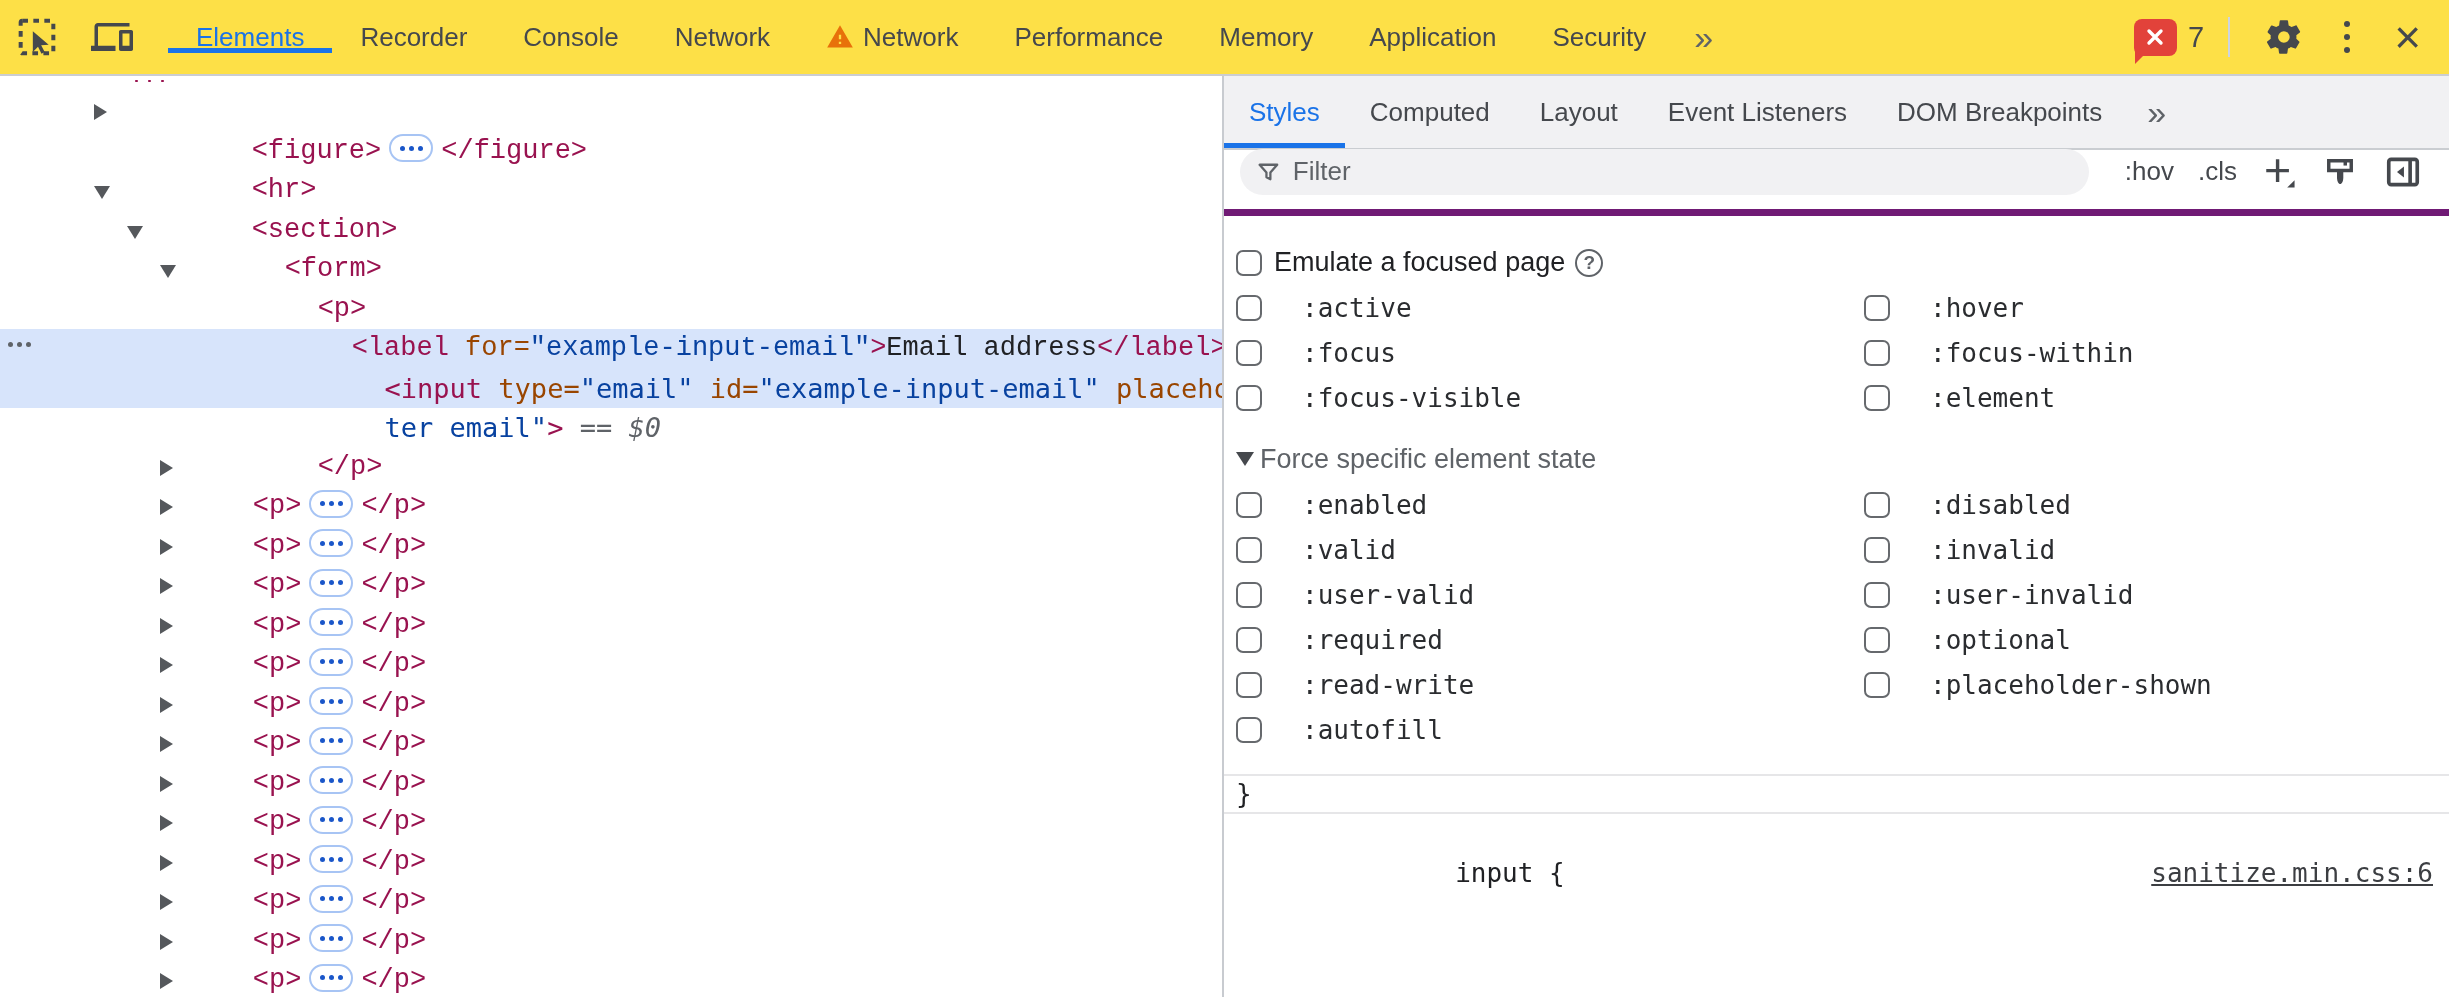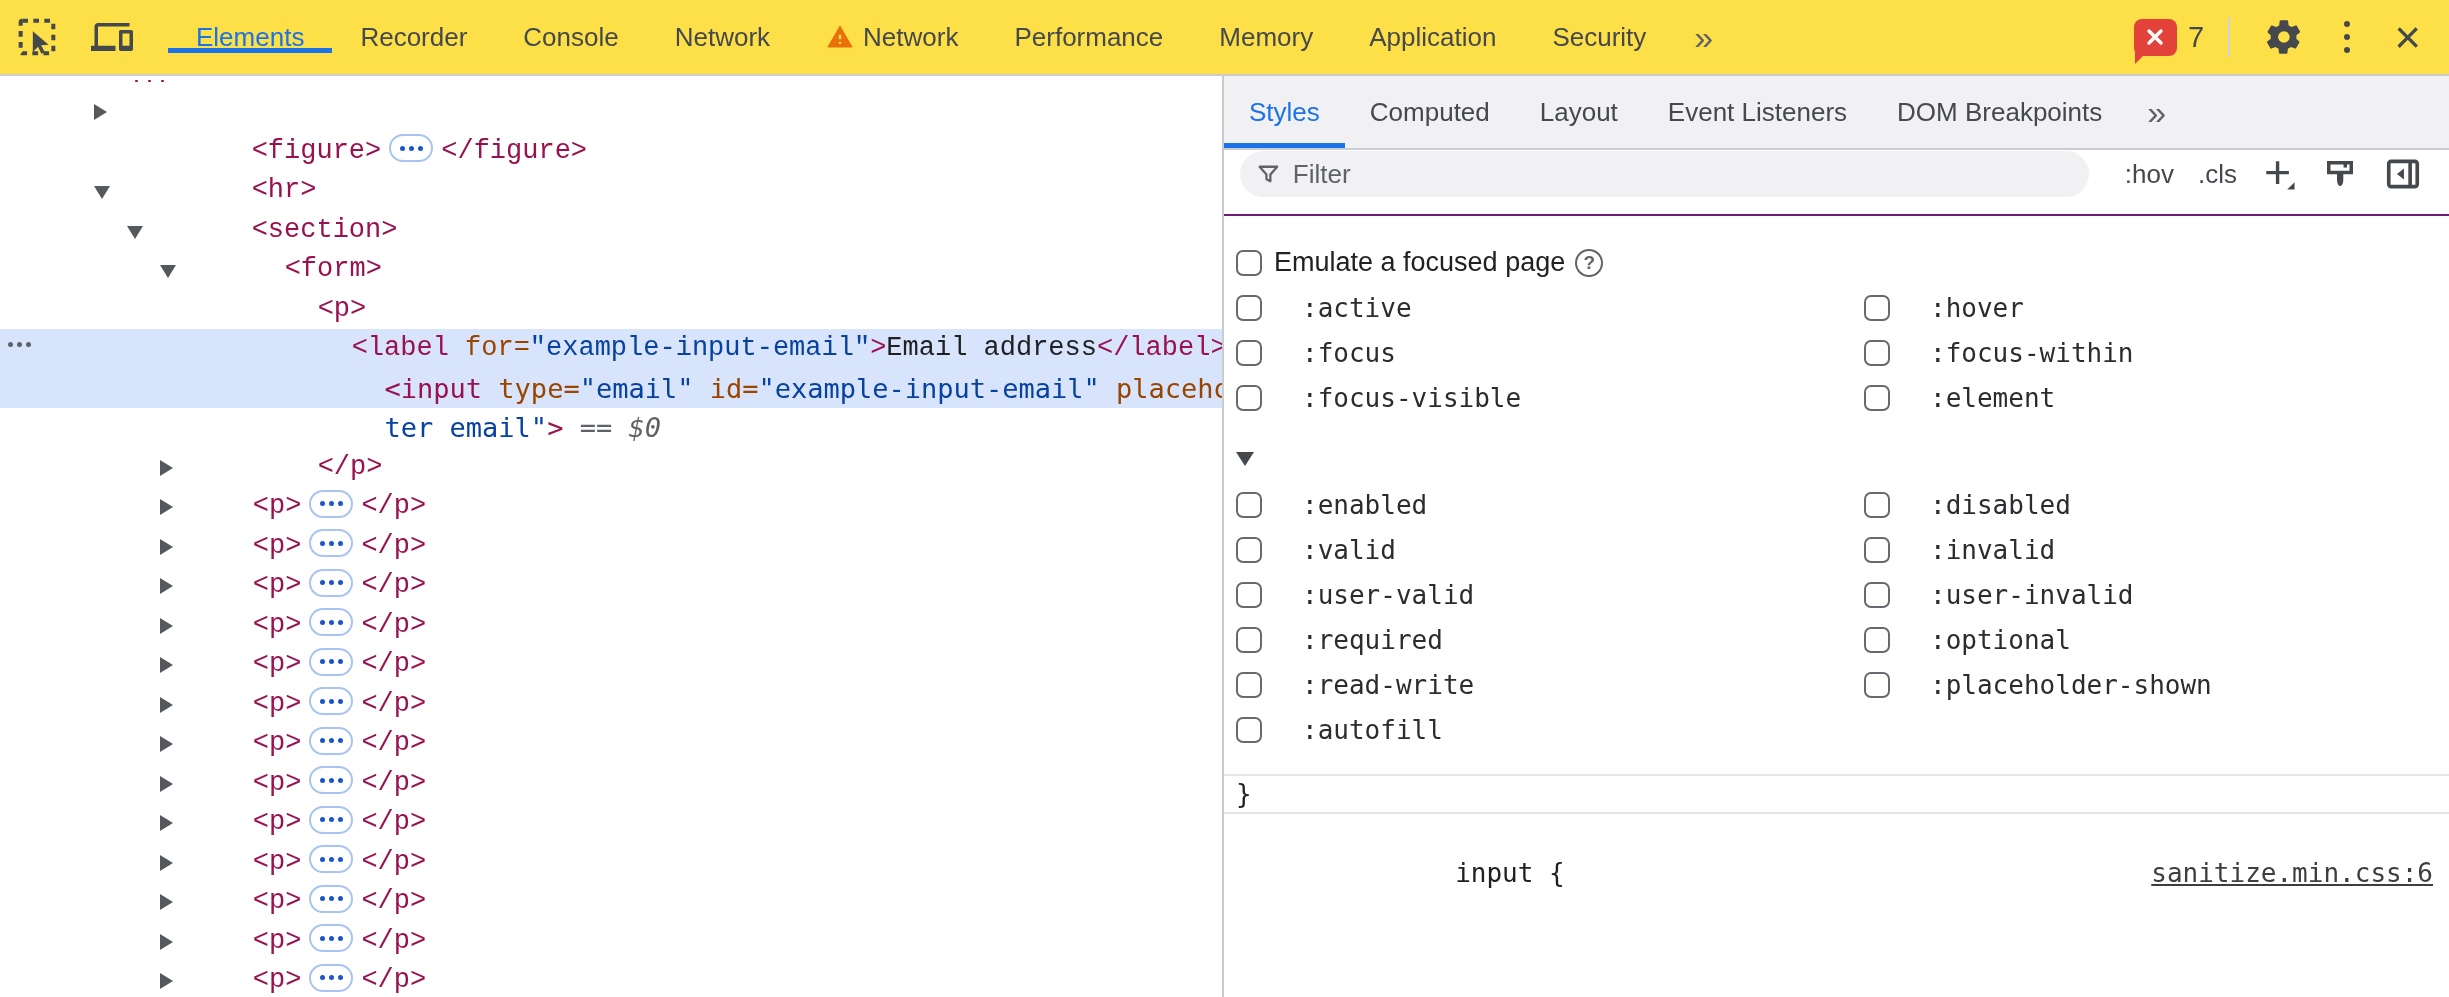--- a/index.html
+++ b/index.html
@@ -55,21 +55,21 @@
   .pill i { width:5px; height:5px; border-radius:50%; background:#1a56c9; }
   .selected { background:#d7e4fb; }
   .sel-line { height:39.5px; line-height:39.5px; padding-left:222px; white-space:pre; }
   .gutter-dots { position:absolute; left:8px; top:-4px; display:flex; gap:4px; align-items:center; height:39.5px; }
   .gutter-dots i { width:5px; height:5px; border-radius:50%; background:#5f6368; }
 
   
   .sidebar { flex:1; border-left:2px solid #c8cbd0; display:flex; flex-direction:column; background:#fff; }
   .sb-tabs { height:74px; background:#f1f1f3; border-bottom:2px solid #cacdd1; display:flex; align-items:stretch; }
   .sb-tabs .tab { padding:0 25px; }
-  .sb-toolbar { height:66px; display:flex; align-items:center; border-bottom:2px solid #701a75; padding:0 14px 16px 16px; }
+  .sb-toolbar { height:66px; display:flex; align-items:center; border-bottom:7px solid #701a75; padding:0 14px 16px 16px; }
   .filter-pill { flex:1; height:46px; background:#f1f1f3; border-radius:23px; display:flex; align-items:center;
                  padding:0 16px; margin-right:24px; }
   .filter-pill input { border:none; background:transparent; outline:none; font-size:26px; color:#202124;
                        margin-left:12px; width:100%; font-family:"Liberation Sans", sans-serif; }
   .filter-pill input::placeholder { color:#5f6368; }
   .txt-btn { background:none; border:none; font-size:26px; color:#45484d; padding:0 12px; cursor:pointer;
              font-family:"Liberation Sans", sans-serif; }
   .sb-toolbar .icon-btn { padding:0 13px; }
   .sb-content { flex:1; overflow:hidden; }
   .emulate-row { display:flex; align-items:center; margin:24px 0 0 12px; height:45px; }
@@ -358,20 +358,21 @@
     <span class="state-label mono">:focus-visible</span>
   </label>
             <label class="state-item">
     <span class="cb"></span>
     <span class="state-label mono">:element</span>
   </label>
           </div>
 
         <div class="section-title" style="color:#5f6368;">
           <span class="tri-down"></span>
+          <span>Force specific element state</span>
         </div>
         <div class="state-grid" id="specific-states">
             <label class="state-item">
     <span class="cb"></span>
     <span class="state-label mono">:enabled</span>
   </label>
             <label class="state-item">
     <span class="cb"></span>
     <span class="state-label mono">:disabled</span>
   </label>

